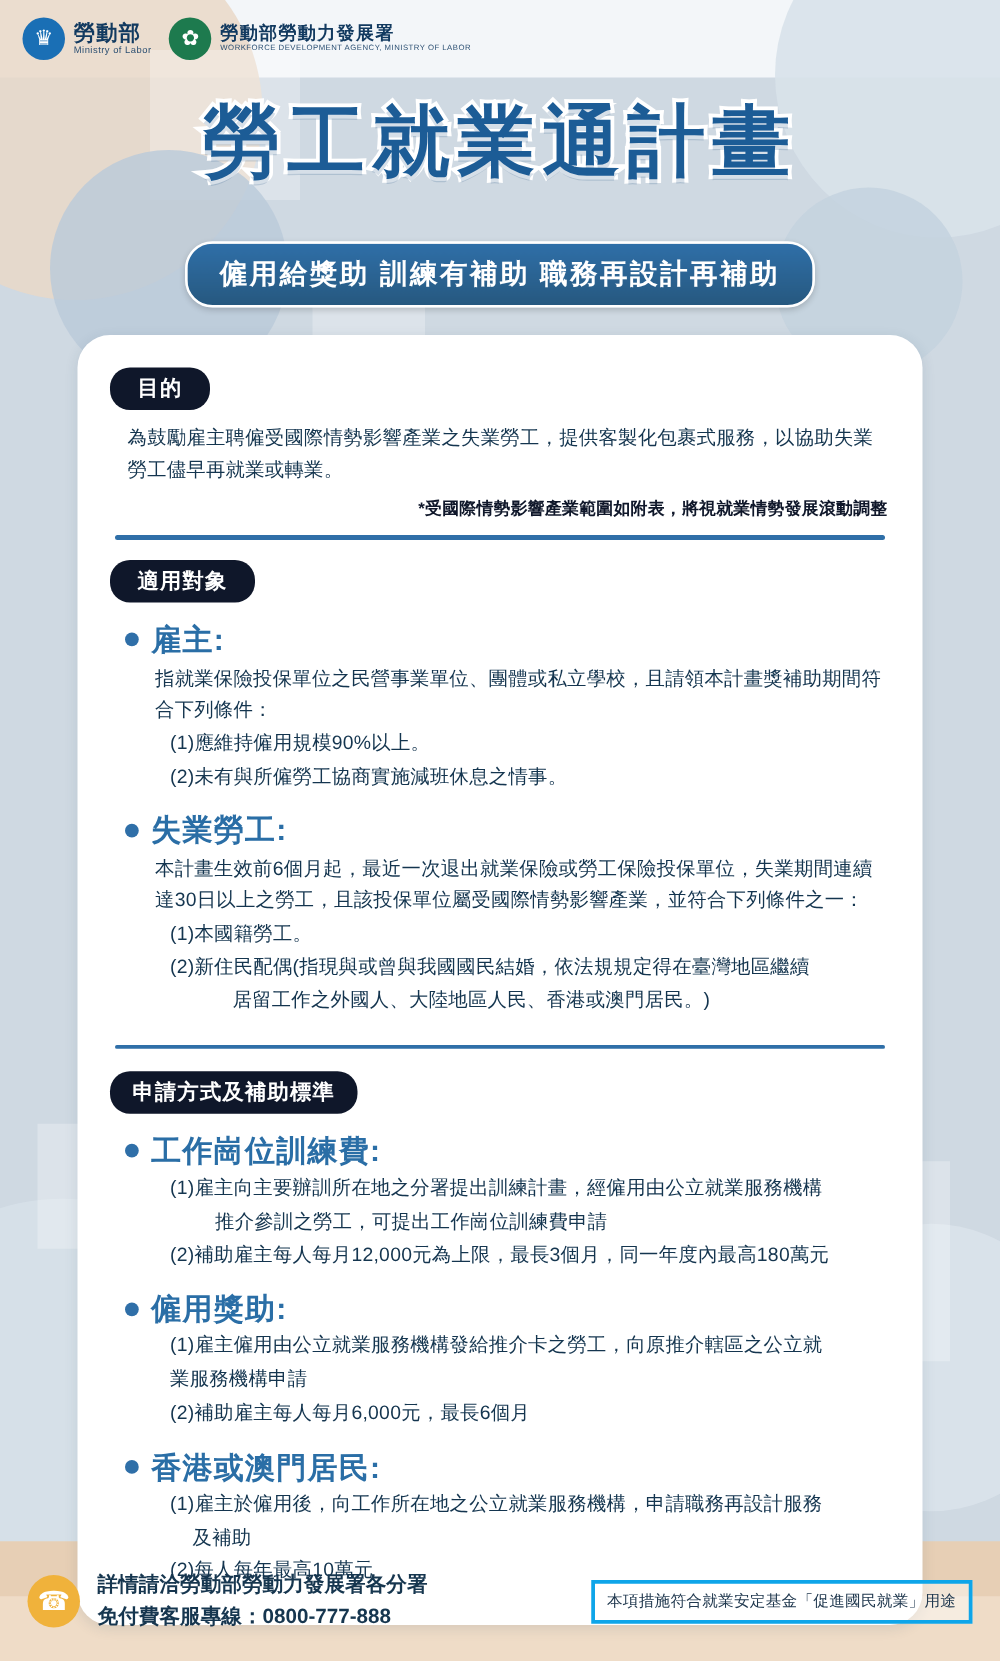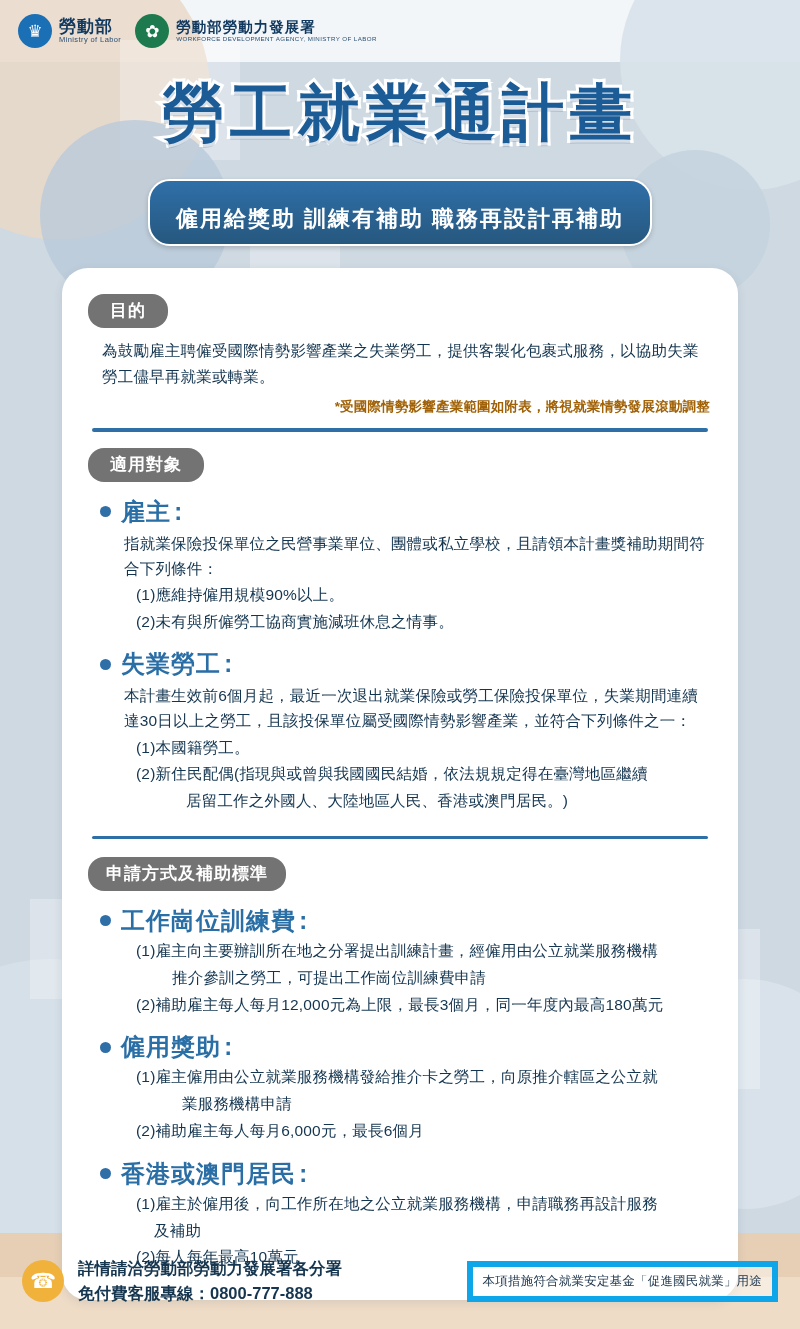--- a/index.html
+++ b/index.html
@@ -61,63 +61,63 @@
     letter-spacing: 6px;
     color: #1c5c96;
     -webkit-text-stroke: 6px #ffffff;
     paint-order: stroke fill;
     text-shadow: 0 4px 0 rgba(30,80,130,.18);
     line-height: 1.12;
     margin: 16px;
   }
   .subtitle-pill {
     display: inline-block;
-    margin-top: 16px;
+    margin-top: 30px;
     background: linear-gradient(180deg,#2f6fa8 0%, #26587f 100%);
     color: #fff;
     font-size: 22px;
     font-weight: bold;
     letter-spacing: 2px;
-    padding: 23px 26px 10px;
+    padding: 9px 26px 10px;
     border-radius: 22px;
     border: 2px solid #ffffff;
     box-shadow: 0 2px 5px rgba(0,0,0,.18);
   }
 
   
   .card {
     position: relative; z-index: 3;
     margin: 22px 62px 0 62px;
     background: #ffffff;
     border-radius: 26px;
     padding: 26px 26px 30px 26px;
     box-shadow: 0 3px 10px rgba(40,70,100,.12);
   }
 
   .sec-pill {
     display: inline-block;
-    background: #737373;
+    background: #0f172a;
     color: #fff;
     font-size: 17px;
     font-weight: bold;
     letter-spacing: 1px;
     padding: 5px 22px 6px;
     border-radius: 16px;
   }
   .sec-pill.wide { padding: 5px 18px 6px; text-align: right; }
 
   .para {
     font-size: 15.5px;
     line-height: 1.65;
     margin: 10px 6px 0 14px;
     color: #14354f;
     letter-spacing: .2px;
   }
   .note {
-    color: #a16207;
+    color: #0f172a;
     font-size: 13.5px;
     font-weight: bold;
     text-align: right;
     margin: 8px 2px 0 0;
     letter-spacing: .2px;
   }
   .divider {
     height: 4px;
     background: #2f6fa8;
     border-radius: 2px;
@@ -127,21 +127,21 @@
 
   .bullet-head {
     display: flex; align-items: center; gap: 10px;
     margin: 14px 0 2px 12px;
   }
   .dot {
     width: 11px; height: 11px; border-radius: 50%;
     background: #2f6fa8; flex: 0 0 auto;
   }
   .bullet-title {
-    font-size: 24px; font-weight: bold; color: #2a6ea6; letter-spacing: 1px; font-family: Liberation Mono, monospace;
+    font-size: 24px; font-weight: bold; color: #2a6ea6; letter-spacing: 1px;
   }
   .body-text {
     font-size: 15.5px; line-height: 1.62; margin: 3px 4px 0 36px; color: #14354f;
     letter-spacing: .2px;
   }
   .sub-item {
     font-size: 15.5px; line-height: 1.6; margin: 2px 4px 0 48px; color: #14354f;
     letter-spacing: .2px;
   }
   .lead-line { font-size: 15.5px; margin: 12px 4px 0 16px; color: #14354f; letter-spacing: .2px; }
@@ -155,21 +155,21 @@
   }
   .foot-left { display: flex; align-items: center; gap: 14px; }
   .phone-circle {
     width: 42px; height: 42px; border-radius: 50%;
     background: #f0b23b; color: #fff;
     display: flex; align-items: center; justify-content: center;
     font-size: 21px;
   }
   .foot-lines { font-size: 16.5px; font-weight: bold; color: #16364f; line-height: 1.5; }
   .foot-box {
-    border: 6px solid #0ea5e9;
+    border: 3px solid #0ea5e9;
     background: rgba(255,255,255,.45);
     font-size: 12.5px;
     color: #21394f;
     padding: 6px 10px;
     letter-spacing: .2px;
   }
 </style>
 </head>
 <body>
 
@@ -251,21 +251,21 @@
   </div>
   <div class="sub-item">(1)雇主向主要辦訓所在地之分署提出訓練計畫，經僱用由公立就業服務機構</div>
   <div class="sub-item" style="margin-left:84px">推介參訓之勞工，可提出工作崗位訓練費申請</div>
   <div class="sub-item">(2)補助雇主每人每月12,000元為上限，最長3個月，同一年度內最高180萬元</div>
 
   <div class="bullet-head">
     <span class="dot"></span>
     <span class="bullet-title">僱用獎助:</span>
   </div>
   <div class="sub-item">(1)雇主僱用由公立就業服務機構發給推介卡之勞工，向原推介轄區之公立就</div>
-  <div class="sub-item" style="margin-left:94px">業服務機構申請</div>
+  <div class="sub-item" style="margin-left:48px">業服務機構申請</div>
   <div class="sub-item">(2)補助雇主每人每月6,000元，最長6個月</div>
 
   <div class="bullet-head">
     <span class="dot"></span>
     <span class="bullet-title">香港或澳門居民:</span>
   </div>
   <div class="sub-item">(1)雇主於僱用後，向工作所在地之公立就業服務機構，申請職務再設計服務</div>
   <div class="sub-item" style="margin-left:66px">及補助</div>
   <div class="sub-item">(2)每人每年最高10萬元</div>
 

